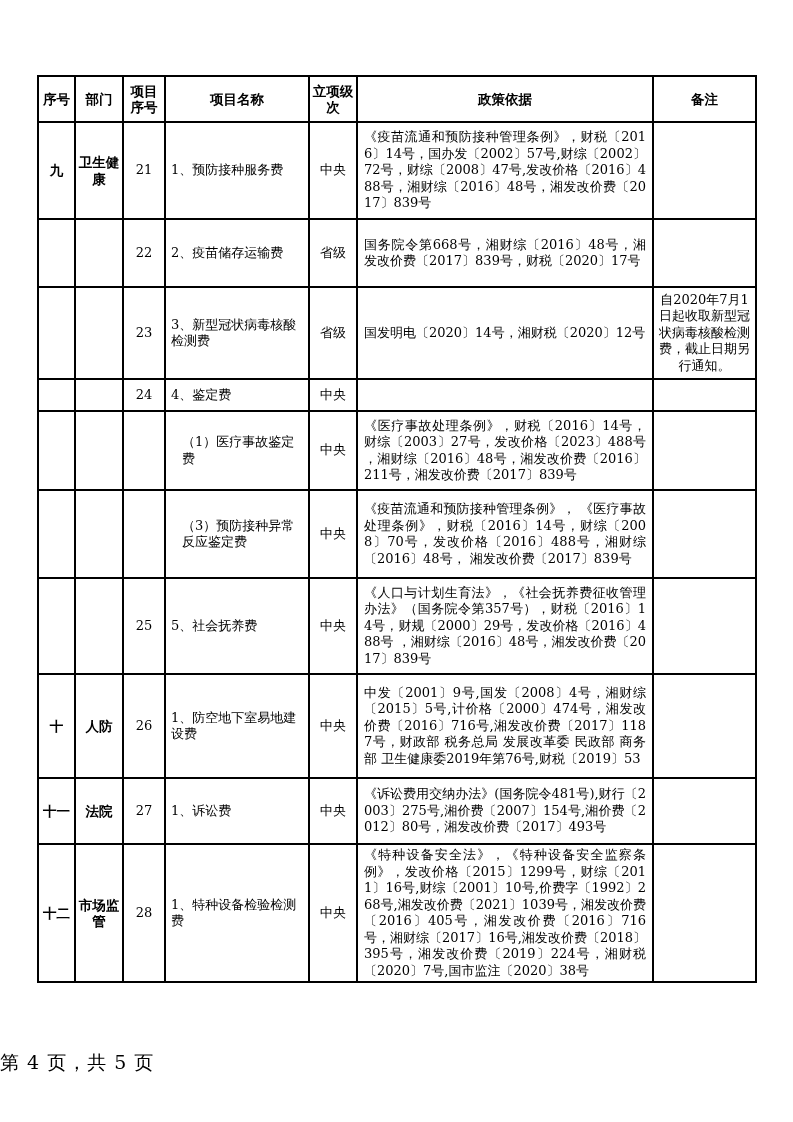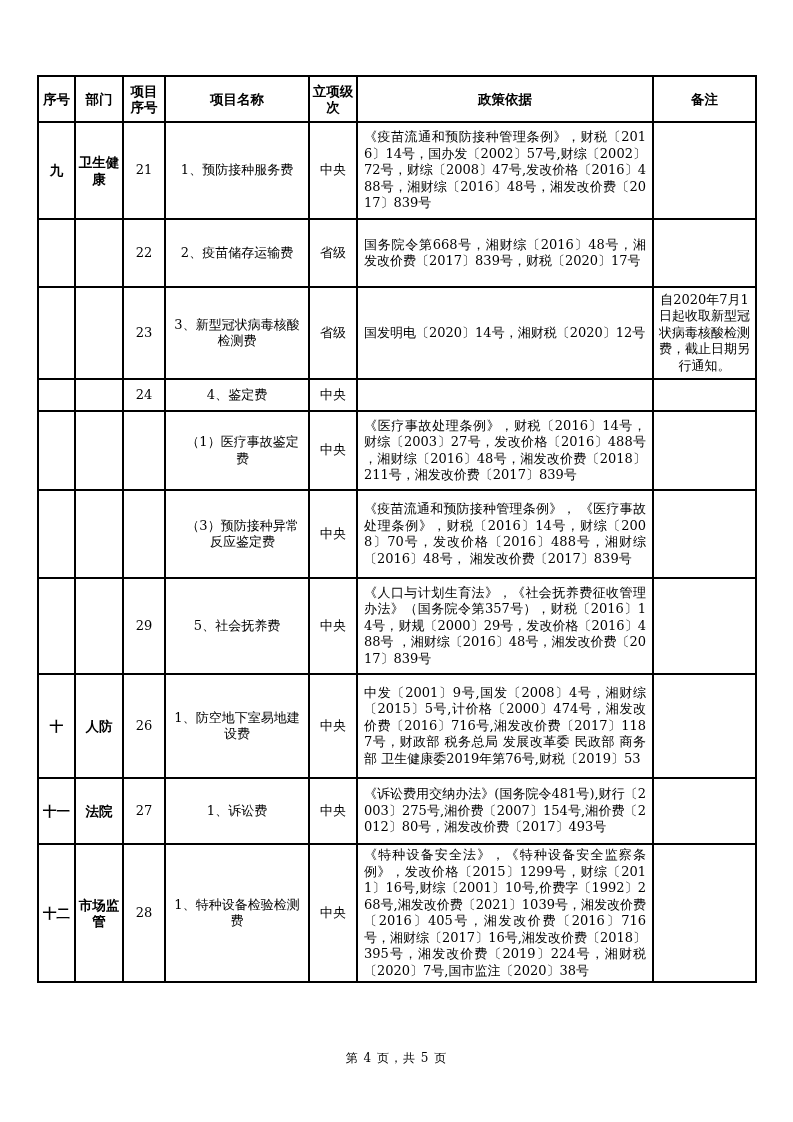--- a/index.html
+++ b/index.html
@@ -30,30 +30,29 @@
     overflow:hidden;
   }
   .fee-table th {
     font-weight:bold;
     text-align:center;
     font-size:13.5px;
     padding:2px 2px;
   }
   td.c { text-align:center; padding:2px 2px; }
   td.bold { font-weight:bold; font-size:13.5px; }
-  td.name { text-align:center; }
+  td.name { text-align:left; }
   td.name.sub { padding-left:16px;border-radius:26px; }
   td.policy { text-align:justify; padding:2px 6px; }
   td.note { text-align:center; padding:2px 4px; }
   .footer {
     position:absolute;
     left:0; top:1050px;
     width:100%;
-    text-align:center;
-    font-size:12px;
+    font-size:19px;
     letter-spacing:1px;
   }
 </style>
 </head>
 <body>
 
 <div class="page">
 
   <table class="fee-table">
     <colgroup>
@@ -115,39 +114,39 @@
       <td class="policy"></td>
       <td class="note"></td>
     </tr>
 
     <tr style="height:79px">
       <td class="c bold"></td>
       <td class="c bold"></td>
       <td class="c"></td>
       <td class="name sub">（1）医疗事故鉴定费</td>
       <td class="c">中央</td>
-      <td class="policy">《医疗事故处理条例》，财税〔2016〕14号，财综〔2003〕27号，发改价格〔2016〕488号 ，湘财综〔2016〕48号，湘发改价费〔2018〕211号，湘发改价费〔2017〕839号</td>
+      <td class="policy">《医疗事故处理条例》，财税〔2016〕14号，财综〔2003〕27号，发改价格〔2023〕488号 ，湘财综〔2016〕48号，湘发改价费〔2016〕211号，湘发改价费〔2017〕839号</td>
       <td class="note"></td>
     </tr>
 
 
     <tr style="height:88px">
       <td class="c bold"></td>
       <td class="c bold"></td>
       <td class="c"></td>
       <td class="name sub">（3）预防接种异常反应鉴定费</td>
       <td class="c">中央</td>
       <td class="policy">《疫苗流通和预防接种管理条例》， 《医疗事故处理条例》，财税〔2016〕14号，财综〔2008〕70号，发改价格〔2016〕488号，湘财综〔2016〕48号， 湘发改价费〔2017〕839号</td>
       <td class="note"></td>
     </tr>
 
     <tr style="height:96px">
       <td class="c bold"></td>
       <td class="c bold"></td>
-      <td class="c">29</td>
+      <td class="c">25</td>
       <td class="name">5、社会抚养费</td>
       <td class="c">中央</td>
       <td class="policy">《人口与计划生育法》，《社会抚养费征收管理办法》（国务院令第357号），财税〔2016〕14号，财规〔2000〕29号，发改价格〔2016〕488号 ，湘财综〔2016〕48号，湘发改价费〔2017〕839号</td>
       <td class="note"></td>
     </tr>
 
     <tr style="height:104px">
       <td class="c bold">十</td>
       <td class="c bold">人防</td>
       <td class="c">26</td>

